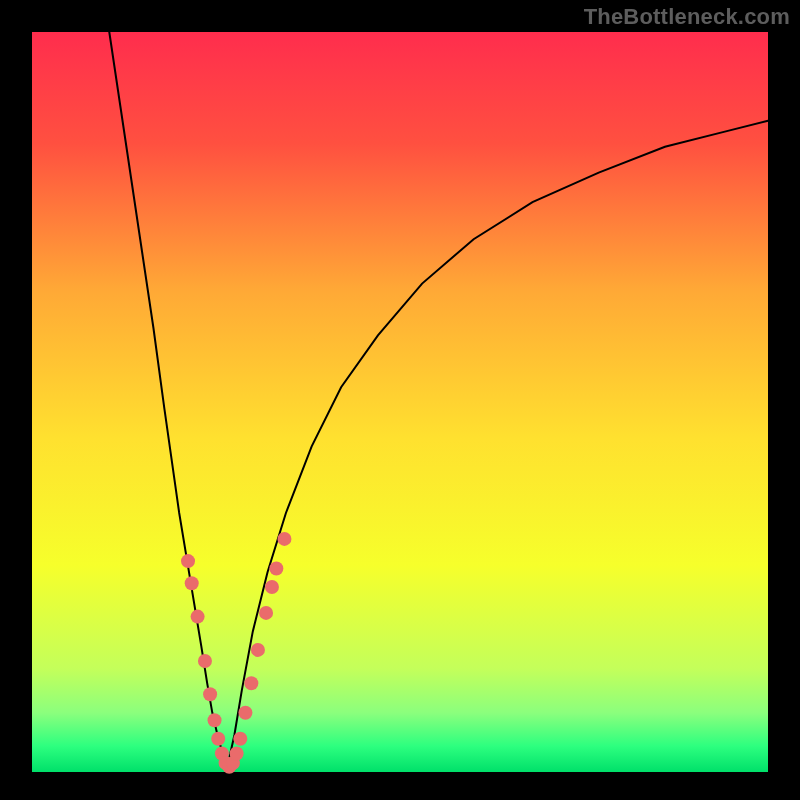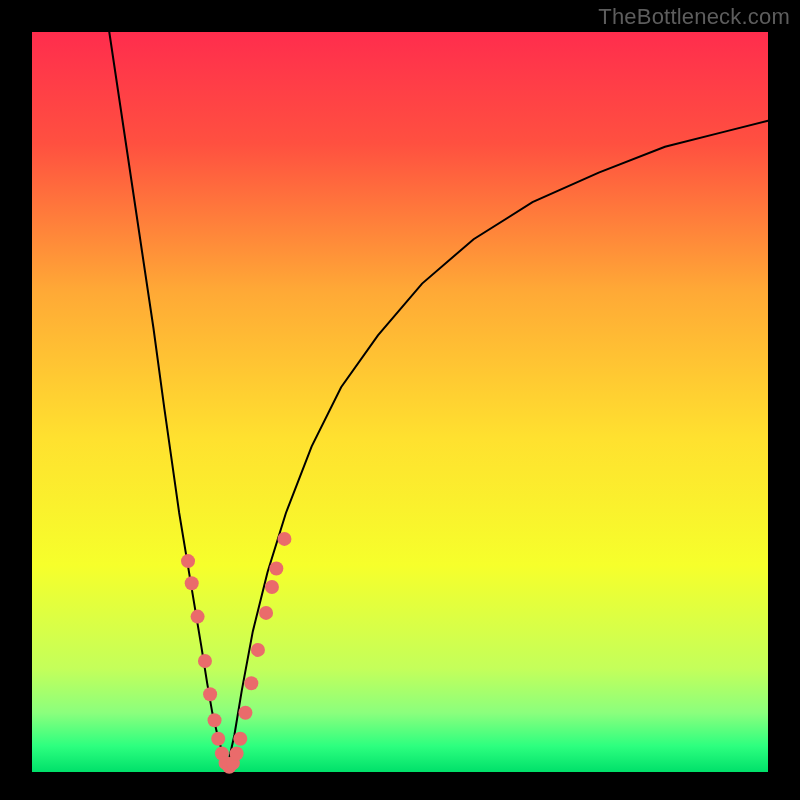--- a/index.html
+++ b/index.html
@@ -16,21 +16,21 @@
     height: 800px;
     background: #000;
   }
   .watermark {
     position: absolute;
     top: 4px;
     right: 10px;
     color: #5d5d5d;
     font-family: Arial, Helvetica, sans-serif;
     font-size: 22px;
-    font-weight: 400;
+    font-weight: 700;
     letter-spacing: 0.2px;
     z-index: 5;
     margin-left: 28px;
   }
   svg {
     position: absolute;
     top: 0;
     left: 0;
   }
 </style>

